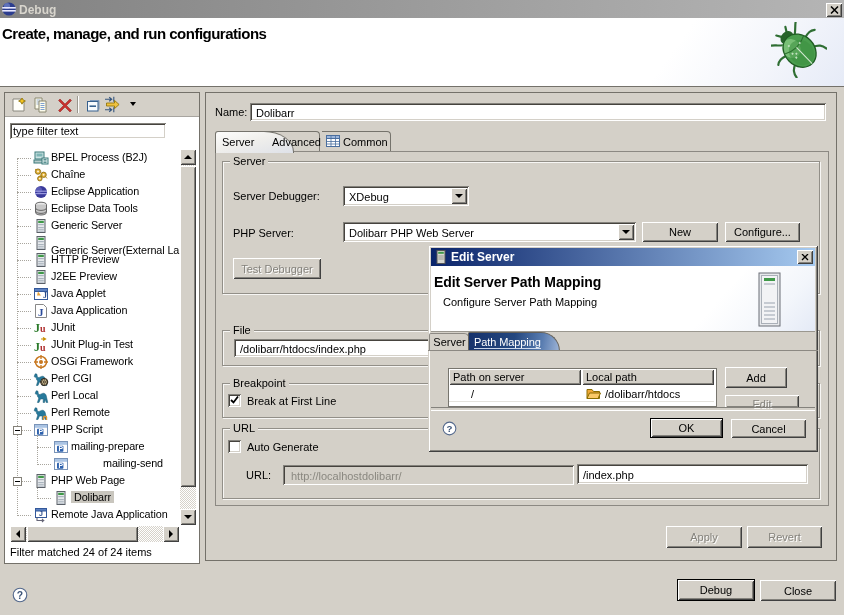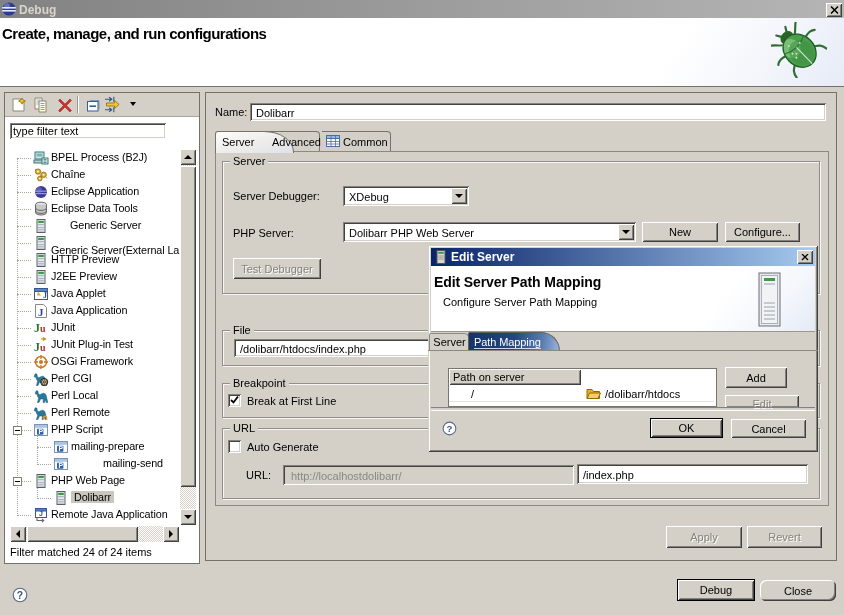--- a/index.html
+++ b/index.html
@@ -166,21 +166,21 @@
       <div class="ab" style="left:28px;top:101px;width:16px;height:16px;"><svg width="16" height="16" viewBox="0 0 16 16">
           <rect x="4" y="1.5" width="8" height="13" fill="#e6e9ec" stroke="#5a6068"></rect>
           <rect x="5.2" y="2.8" width="5.6" height="2.2" fill="#3f9948"></rect>
           <rect x="5.2" y="6" width="5.6" height="1.2" fill="#aab4be"></rect>
           <g fill="#aab4be">
             <rect x="5.2" y="9" width="5.6" height="1"></rect>
             <rect x="5.2" y="10.8" width="5.6" height="1"></rect>
             <rect x="5.2" y="12.6" width="5.6" height="1"></rect>
           </g>
         </svg></div>
-      <div class="lbl" style="left:46px;top:102px;font-size:10.8px;letter-spacing:-0.1px;margin-left:19px;">Generic Server</div>
+      <div class="lbl" style="left:46px;top:102px;font-size:10.8px;letter-spacing:-0.1px;">Generic Server</div>
       <div class="ab" style="left:12px;top:126px;width:14px;height:1px;border-top:1px dotted #a8a59d;"></div>
       <div class="ab" style="left:28px;top:118px;width:16px;height:16px;"><svg width="16" height="16" viewBox="0 0 16 16">
           <rect x="4" y="1.5" width="8" height="13" fill="#e6e9ec" stroke="#5a6068"></rect>
           <rect x="5.2" y="2.8" width="5.6" height="2.2" fill="#3f9948"></rect>
           <rect x="5.2" y="6" width="5.6" height="1.2" fill="#aab4be"></rect>
           <g fill="#aab4be">
             <rect x="5.2" y="9" width="5.6" height="1"></rect>
             <rect x="5.2" y="10.8" width="5.6" height="1"></rect>
             <rect x="5.2" y="12.6" width="5.6" height="1"></rect>
           </g>
@@ -423,21 +423,21 @@
 <div class="lbl" style="left:583px;top:469px;">/index.php</div>
 
 <div class="btn dis" style="left:666px;top:526px;width:76px;height:22px;">Apply</div>
 <div class="btn dis" style="left:747px;top:526px;width:75px;height:22px;">Revert</div>
 
 <svg class="ab" style="left:12px;top:587px" width="16" height="16" viewBox="0 0 17 17">
  <circle cx="8.5" cy="8.5" r="7.2" fill="#fff" stroke="#53688c" stroke-width="1.2"></circle>
  <text x="8.5" y="12.6" font-size="11" font-weight="bold" fill="#3c5478" text-anchor="middle" font-family="Liberation Sans">?</text>
 </svg>
 <div class="btn" style="left:677px;top:579px;width:78px;height:22px;border:1px solid #000;">Debug</div>
-<div class="btn" style="left:760px;top:580px;width:76px;height:21px;border-radius:6px;">Close</div>
+<div class="btn" style="left:760px;top:580px;width:76px;height:21px;">Close</div>
 
 <div class="ab" id="dlg" style="left:428px;top:245px;width:390px;height:207px;background:#d4d0c8;
  box-shadow:inset 1px 1px 0 #d4d0c8,inset -1px -1px 0 #404040,inset 2px 2px 0 #ffffff,inset -2px -2px 0 #84827c;">
 
  <div class="ab" style="left:3px;top:3px;width:384px;height:18px;background:linear-gradient(to right,#0a246a,#a6caf0);"></div>
  <svg class="ab" style="left:6px;top:5px" width="14" height="14" viewBox="0 0 14 14">
   <rect x="3" y="0.5" width="8" height="13" fill="#d8d8d0" stroke="#555"></rect>
   <rect x="4.2" y="1.8" width="5.6" height="2" fill="#3f9948"></rect>
   <rect x="4.2" y="5" width="5.6" height="5" fill="#b8b8b0"></rect>
  </svg>
@@ -467,20 +467,23 @@
 
  <div class="ab" style="left:1px;top:88px;width:39px;height:17px;border:1px solid #8c8983;border-bottom:none;border-radius:2px 6px 0 0;background:#d4d0c8;text-align:center;line-height:17px;">Server</div>
  <div class="ab" style="left:40px;top:87px;width:90px;height:18px;border:1px solid #63615c;border-bottom:none;border-radius:2px 24px 0 0;background:linear-gradient(100deg,#16326b 0%,#24477f 50%,#587cb0 80%,#9db3d6 100%);color:#fff;text-align:left;">
    <span style="margin-left:5px;line-height:18px;border-bottom:1px solid rgba(230,238,252,0.85);letter-spacing:-0.1px;">Path Mapping</span></div>
  <div class="ab" style="left:0;top:105px;width:390px;height:1px;background:#8c8983;"></div>
 
  <div class="ab" style="left:20px;top:123px;width:267px;height:37px;background:#fff;border:1px solid #77756e;">
   <div class="btn" style="left:0;top:0;width:132px;height:16px;justify-content:flex-start;">
         <span style="margin-left:4px;">Path on server</span>
       </div>
+  <div class="btn" style="left:133px;top:0;width:132px;height:16px;justify-content:flex-start;">
+        <span style="margin-left:4px;">Local path</span>
+      </div>
   <div class="ab" style="left:0;top:32px;width:265px;height:1px;background:#e4e2dc;"></div>
   <div class="lbl" style="left:22px;top:19px;">/</div>
   <svg class="ab" style="left:137px;top:18px" width="15" height="13" viewBox="0 0 15 13">
    <path d="M1 2.5 h5 l1.5 2 h6 v7 h-12.5 z" fill="#f0a838" stroke="#8a6d00"></path>
    <path d="M1 11.5 L3.5 6 h11 l-2.5 5.5 z" fill="#fbc968" stroke="#8a6d00"></path>
   </svg>
   <div class="lbl" style="left:156px;top:19px;">/dolibarr/htdocs</div>
  </div>
  <div class="btn" style="left:297px;top:122px;width:62px;height:21px;">Add</div>
  <div class="btn dis" style="left:297px;top:150px;width:74px;height:13px;align-items:flex-start;">

